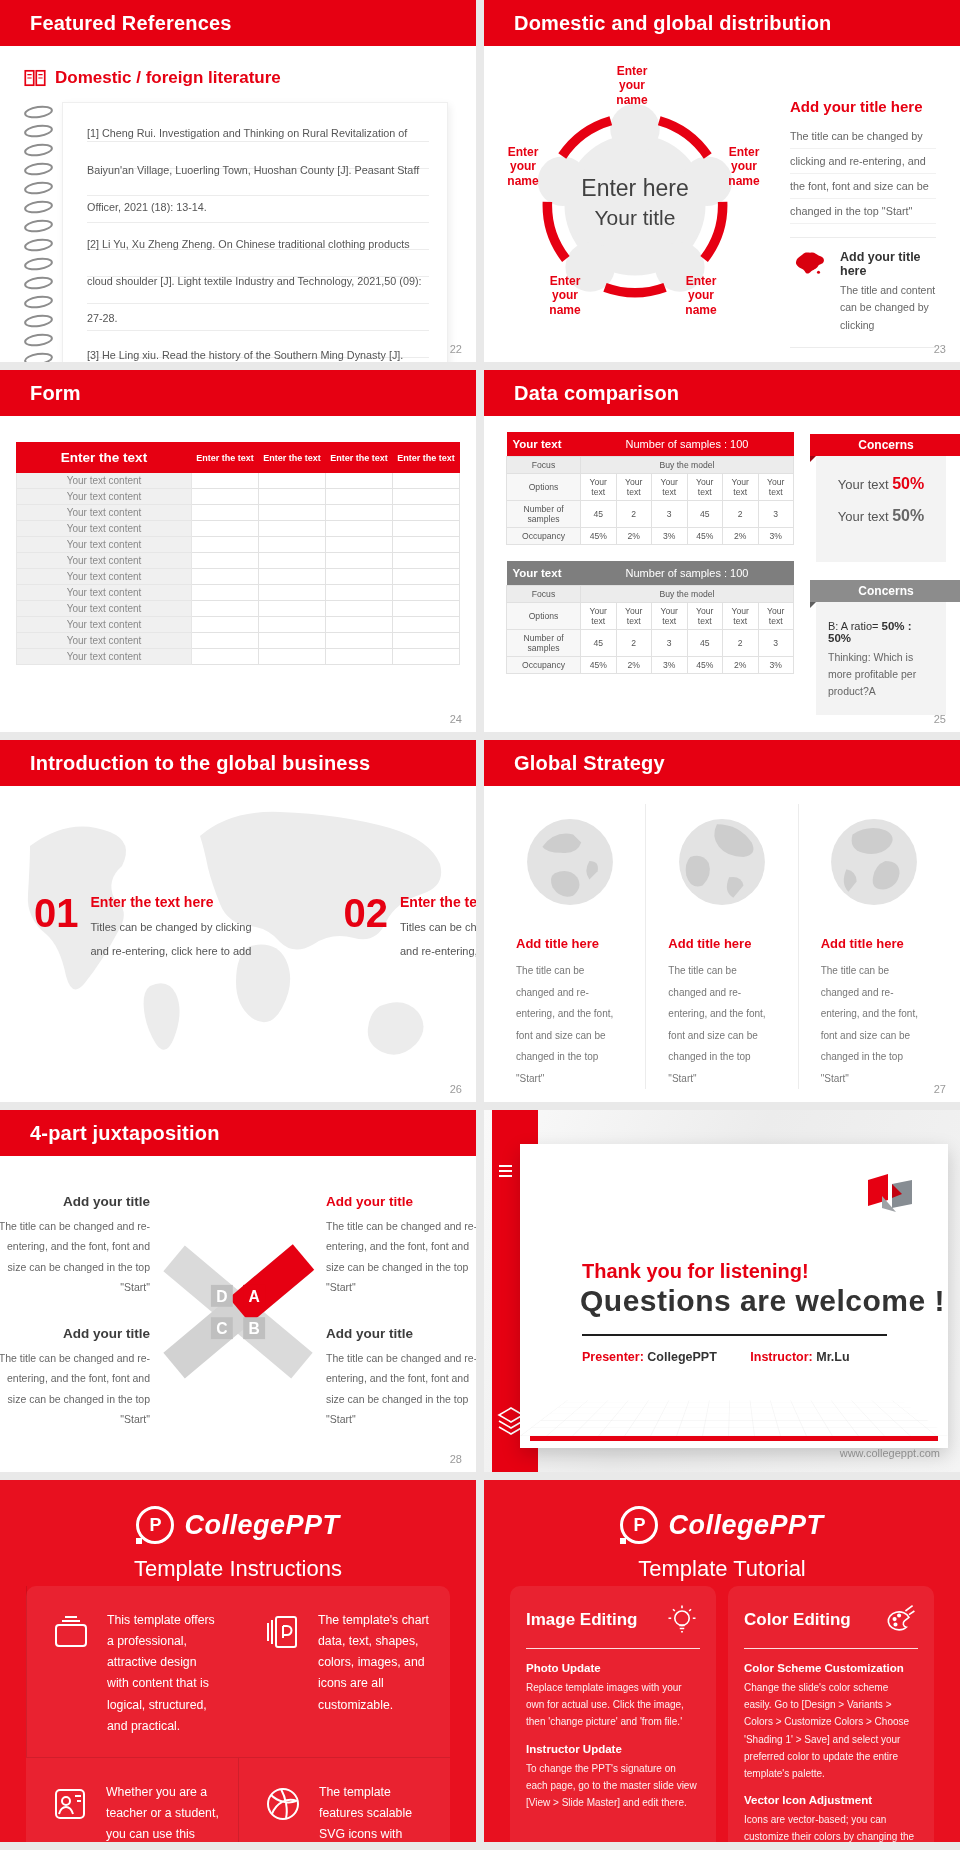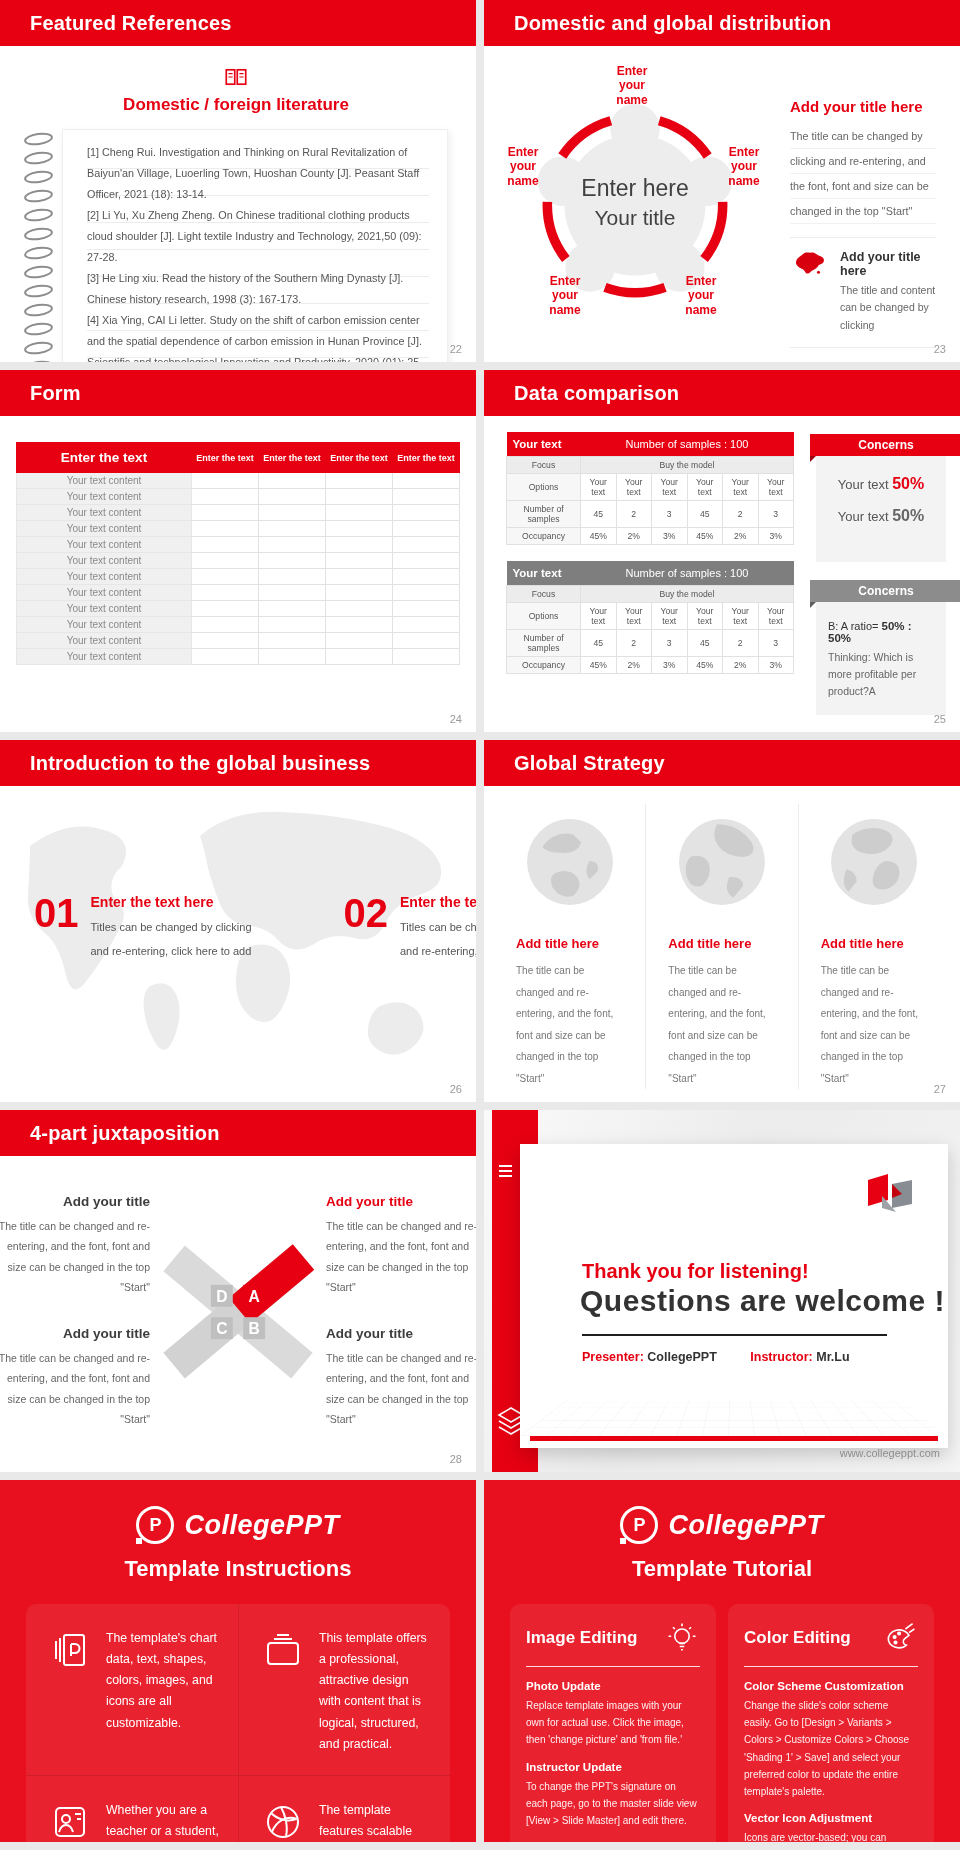--- a/index.html
+++ b/index.html
@@ -5,27 +5,27 @@
   html,body{margin:0;padding:0;background:#e9e9e9;font-family:"Liberation Sans",sans-serif;}
   .sheet{width:960px;height:1850px;background:#e9e9e9;display:grid;
          grid-template-columns:476px 476px;grid-template-rows:repeat(5,362px);gap:8px;}
   .slide{background:#fff;position:relative;overflow:hidden;}
   .shead{height:46px;background:#e60012;color:#fff;display:flex;align-items:center;
          padding-left:30px;font-size:20px;font-weight:bold;letter-spacing:.2px;}
   .pagenum{position:absolute;right:14px;bottom:7px;font-size:11px;color:#9a9a9a;}
 
   
   .s22-body{padding:22px 28px 0 24px;}
-  .s22-h{display:flex;align-items:center;gap:9px;color:#e60012;font-size:17px;font-weight:bold;flex-direction:column;}
+  .s22-h{display:flex;align-items:center;gap:9px;color:#e60012;font-size:17px;font-weight:bold;}
   .notebook{position:relative;margin-top:14px;}
   .spirals{position:absolute;left:0;top:4px;display:flex;flex-direction:column;gap:7px;}
   .spiral{width:25px;height:8px;border:2px solid #8d8d8d;border-radius:50%;transform:rotate(-8deg);}
   .ref-sheet{margin-left:38px;background:#fff;border:1px solid #efefef;
              box-shadow:2px 3px 8px rgba(0,0,0,.07);padding:12px 18px 6px 24px;min-height:252px;}
-  .ref-text{font-size:10.8px;color:#555;line-height:21px;
+  .ref-text{font-size:10.8px;color:#555;line-height:37px;
             background:repeating-linear-gradient(to bottom,transparent 0 26px,#ececec 26px 27px);
             min-height:270px;}
   .ref-text p{margin:0;}
 
   
   .s23-body{display:flex;padding:16px 24px 0 8px;}
   .ring-wrap{position:relative;width:286px;height:286px;flex:none;}
   .ring-label{position:absolute;width:58px;text-align:center;color:#e60012;font-weight:bold;
               font-size:12px;line-height:1.2;transform:translate(-50%,-50%);}
   .ring-center{position:absolute;left:143px;top:140px;transform:translate(-50%,-50%);
@@ -124,21 +124,21 @@
   .tredbar{position:absolute;left:10px;right:10px;bottom:7px;height:5px;background:#e60012;}
   .turl{position:absolute;right:20px;bottom:13px;font-size:11px;color:#8e8e8e;}
 
   
   .panel{background:#e8101f;position:relative;padding:26px 26px 0;overflow:hidden;}
   .plogo{display:flex;align-items:center;justify-content:center;gap:10px;color:#fff;}
   .pmark{width:32px;height:32px;border:3px solid #fff;border-radius:50%;display:flex;
          align-items:center;justify-content:center;font-weight:bold;font-size:18px;color:#fff;position:relative;}
   .pmark::after{content:"";position:absolute;left:-3px;bottom:-3px;width:6px;height:6px;background:#fff;}
   .pname{font-size:27px;font-weight:bold;font-style:italic;letter-spacing:.5px;}
-  .ptitle{text-align:center;color:#fff;font-size:22px;font-weight:bold;margin:12px 0 22px;}
+  .ptitle{text-align:center;color:#fff;font-size:22px;font-weight:normal;margin:12px 0 4px;}
   .pgrid{background:rgba(255,255,255,.08);border-radius:10px;display:grid;grid-template-columns:1fr 1fr;}
   .pitem{display:flex;gap:14px;padding:24px 18px 20px 22px;}
   .pitem.bl{border-left:1px solid rgba(0,0,0,.10);}
   .pitem.bt{border-top:1px solid rgba(0,0,0,.10);}
   .picon{flex:none;width:44px;height:44px;}
   .ptext{color:#fff;font-size:12.3px;line-height:1.72;}
   .tutgrid{display:grid;grid-template-columns:1fr 1fr;gap:12px;}
   .tcard2{background:rgba(255,255,255,.08);border-radius:10px;padding:16px 16px 10px;}
   .tc-head{display:flex;justify-content:space-between;align-items:center;color:#fff;}
   .tc-title{font-size:17px;font-weight:bold;}
@@ -619,38 +619,38 @@
     <div class="turl">www.collegeppt.com</div>
   </div>
 
   <div class="panel">
     <div class="plogo">
       <span class="pmark">P</span>
       <span class="pname">CollegePPT</span>
     </div>
     <div class="ptitle">Template Instructions</div>
     <div class="pgrid">
+      <div class="pitem bl">
+        <svg class="picon" viewBox="0 0 44 44">
+          <g fill="none" stroke="#fff" stroke-width="2">
+            <rect x="7" y="15" width="30" height="21" rx="3"></rect>
+              <path d="M13 11 h18 M16 7 h12"></path>
+          </g>
+        </svg>
+        <div class="ptext">This template offers a professional, attractive design with content that is logical, structured, and practical.</div>
+      </div>
       <div class="pitem">
         <svg class="picon" viewBox="0 0 44 44">
           <g fill="none" stroke="#fff" stroke-width="2">
             <rect x="16" y="7" width="20" height="30" rx="2"></rect>
               <path d="M12 10 V34 M8 13 V31"></path>
             <path d="M23 16 v12 M23 16 h4 a4.5 4.5 0 0 1 0 9 h-4"></path>
           </g>
         </svg>
         <div class="ptext">The template's chart data, text, shapes, colors, images, and icons are all customizable.</div>
-      </div>
-      <div class="pitem bl">
-        <svg class="picon" viewBox="0 0 44 44">
-          <g fill="none" stroke="#fff" stroke-width="2">
-            <rect x="7" y="15" width="30" height="21" rx="3"></rect>
-              <path d="M13 11 h18 M16 7 h12"></path>
-          </g>
-        </svg>
-        <div class="ptext">This template offers a professional, attractive design with content that is logical, structured, and practical.</div>
       </div>
       <div class="pitem bt">
         <svg class="picon" viewBox="0 0 44 44">
           <g fill="none" stroke="#fff" stroke-width="2">
             <rect x="8" y="8" width="28" height="28" rx="4"></rect>
             <circle cx="18" cy="19" r="4"></circle>
               <path d="M11 32 q2 -7 7 -7 q5 0 7 7"></path>
               <path d="M27 14 h6 M29 19 h4"></path>
           </g>
         </svg>

